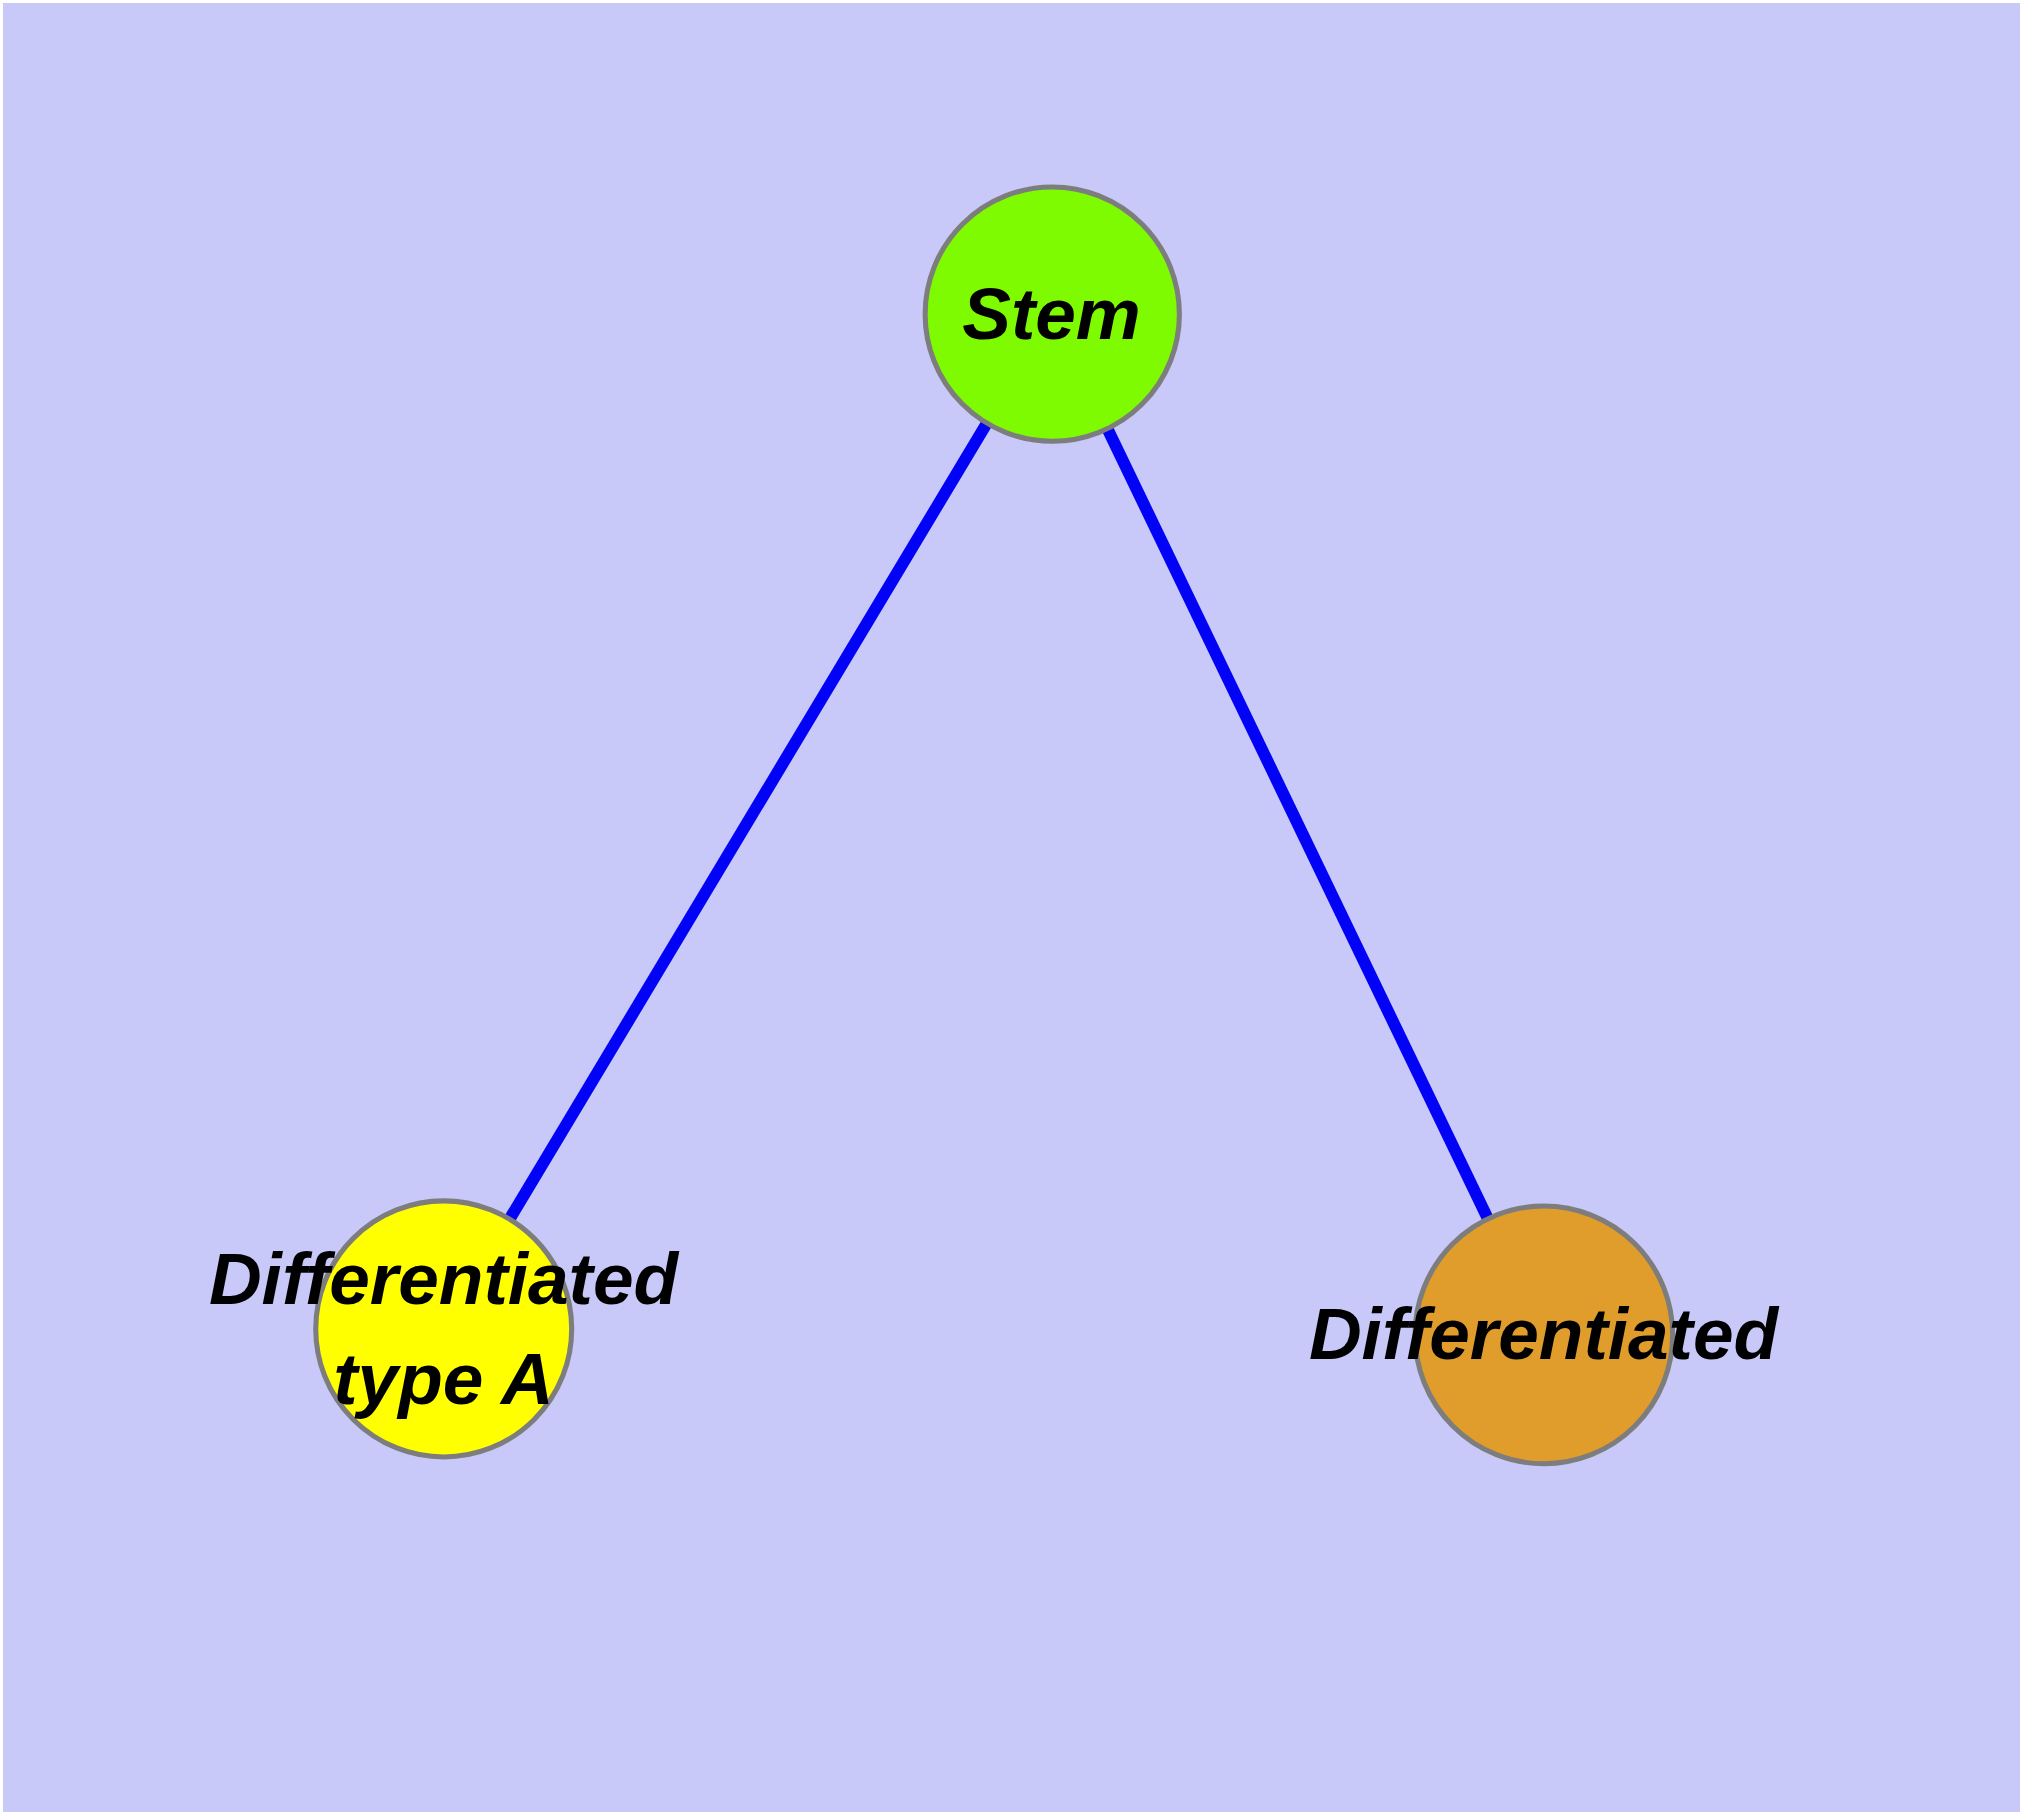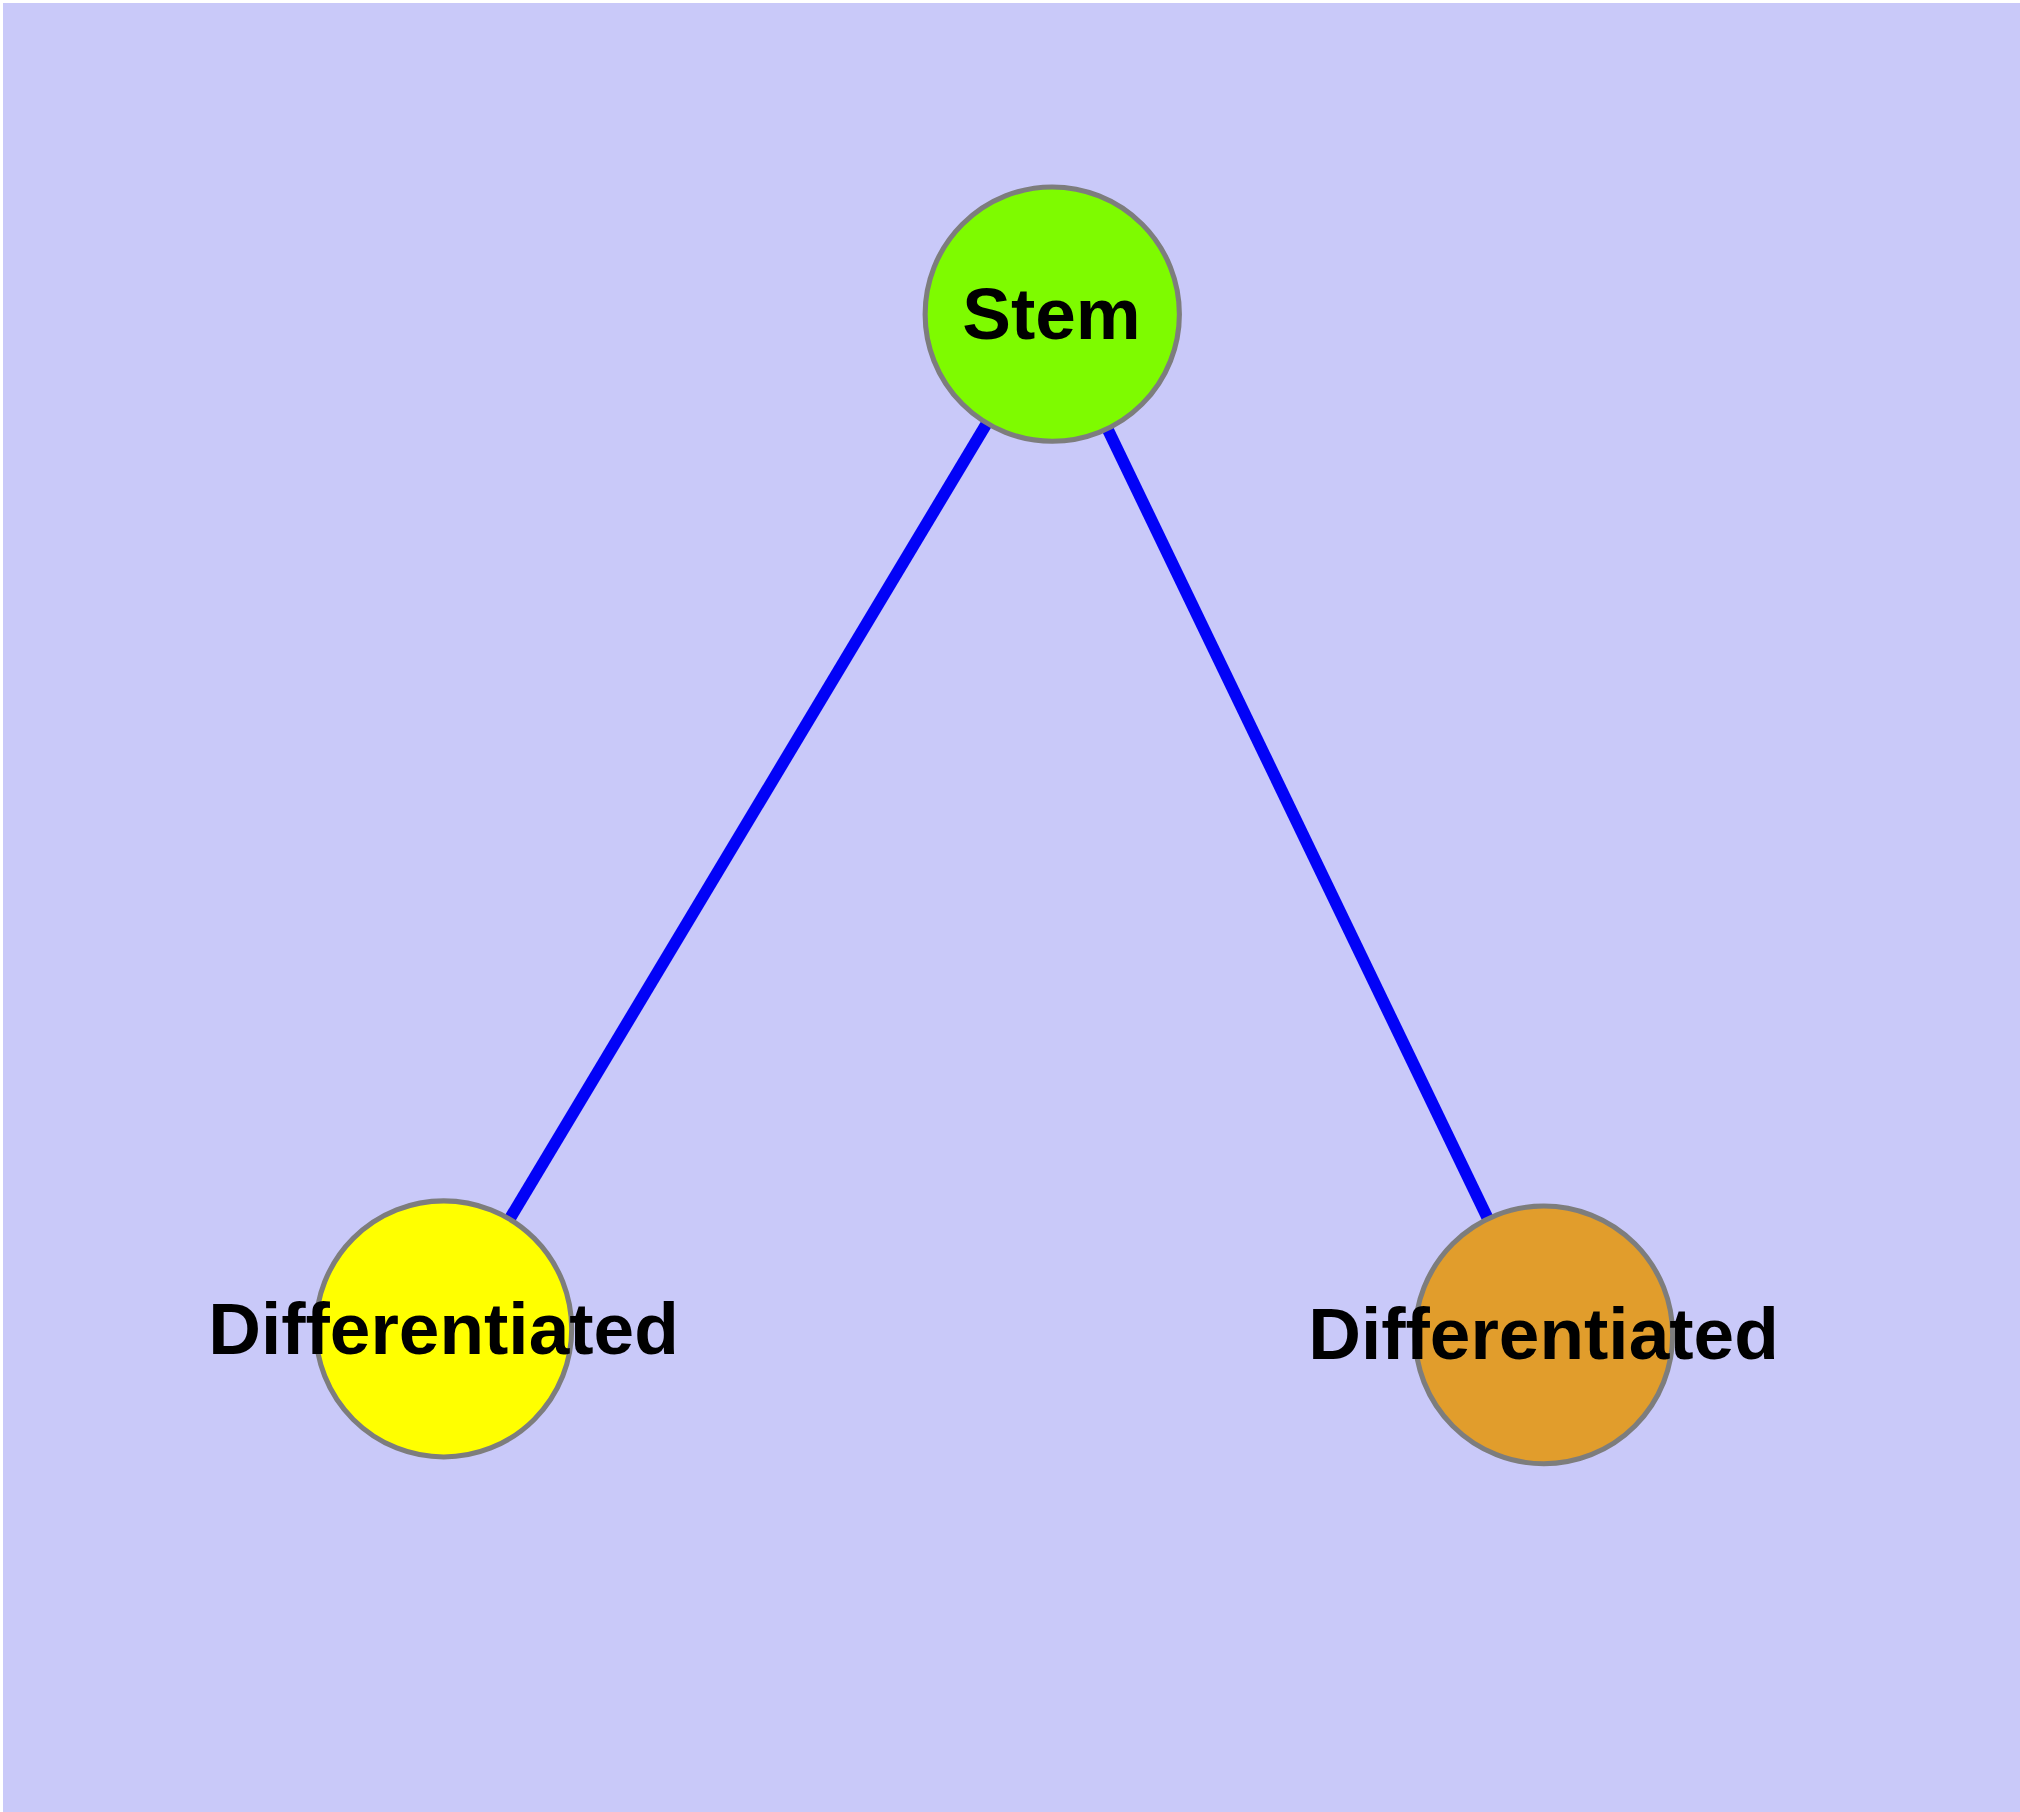--- a/index.html
+++ b/index.html
@@ -11,20 +11,21 @@
     height: 1812px;
     overflow: hidden;
   }
   .canvas {
     position: absolute;
     left: 2.5px;
     top: 2.5px;
     width: 2018px;
     height: 1810px;
     overflow: hidden;
+    font-style: italic;
   }
   .graph-svg {
     position: absolute;
     left: 0;
     top: 0;
     width: 100%;
     height: 100%;
   }
   .node-label {
     position: absolute;
@@ -52,20 +53,21 @@
     <circle cx="520" cy="1564" r="151" fill="#FFFF00" stroke="#7D7D7D" stroke-width="6"></circle>
     <circle cx="1818" cy="1571" r="152" fill="#E19D2C" stroke="#7D7D7D" stroke-width="6"></circle>
   </svg>
 
   <div class="node-label" style="left: 1049px; top: 311px; color: rgb(0, 0, 0);">
     <span class="label-line">Stem</span>
   </div>
 
   <div class="node-label" style="left: 441px; top: 1326px; color: rgb(0, 0, 0);">
     <span class="label-line">Differentiated</span>
+    <span class="label-line">type A</span>
   </div>
 
   <div class="node-label" style="left: 1541px; top: 1331px; color: rgb(0, 0, 0);">
     <span class="label-line">Differentiated</span>
   </div>
 
 </div>
 
 
 </body></html>

